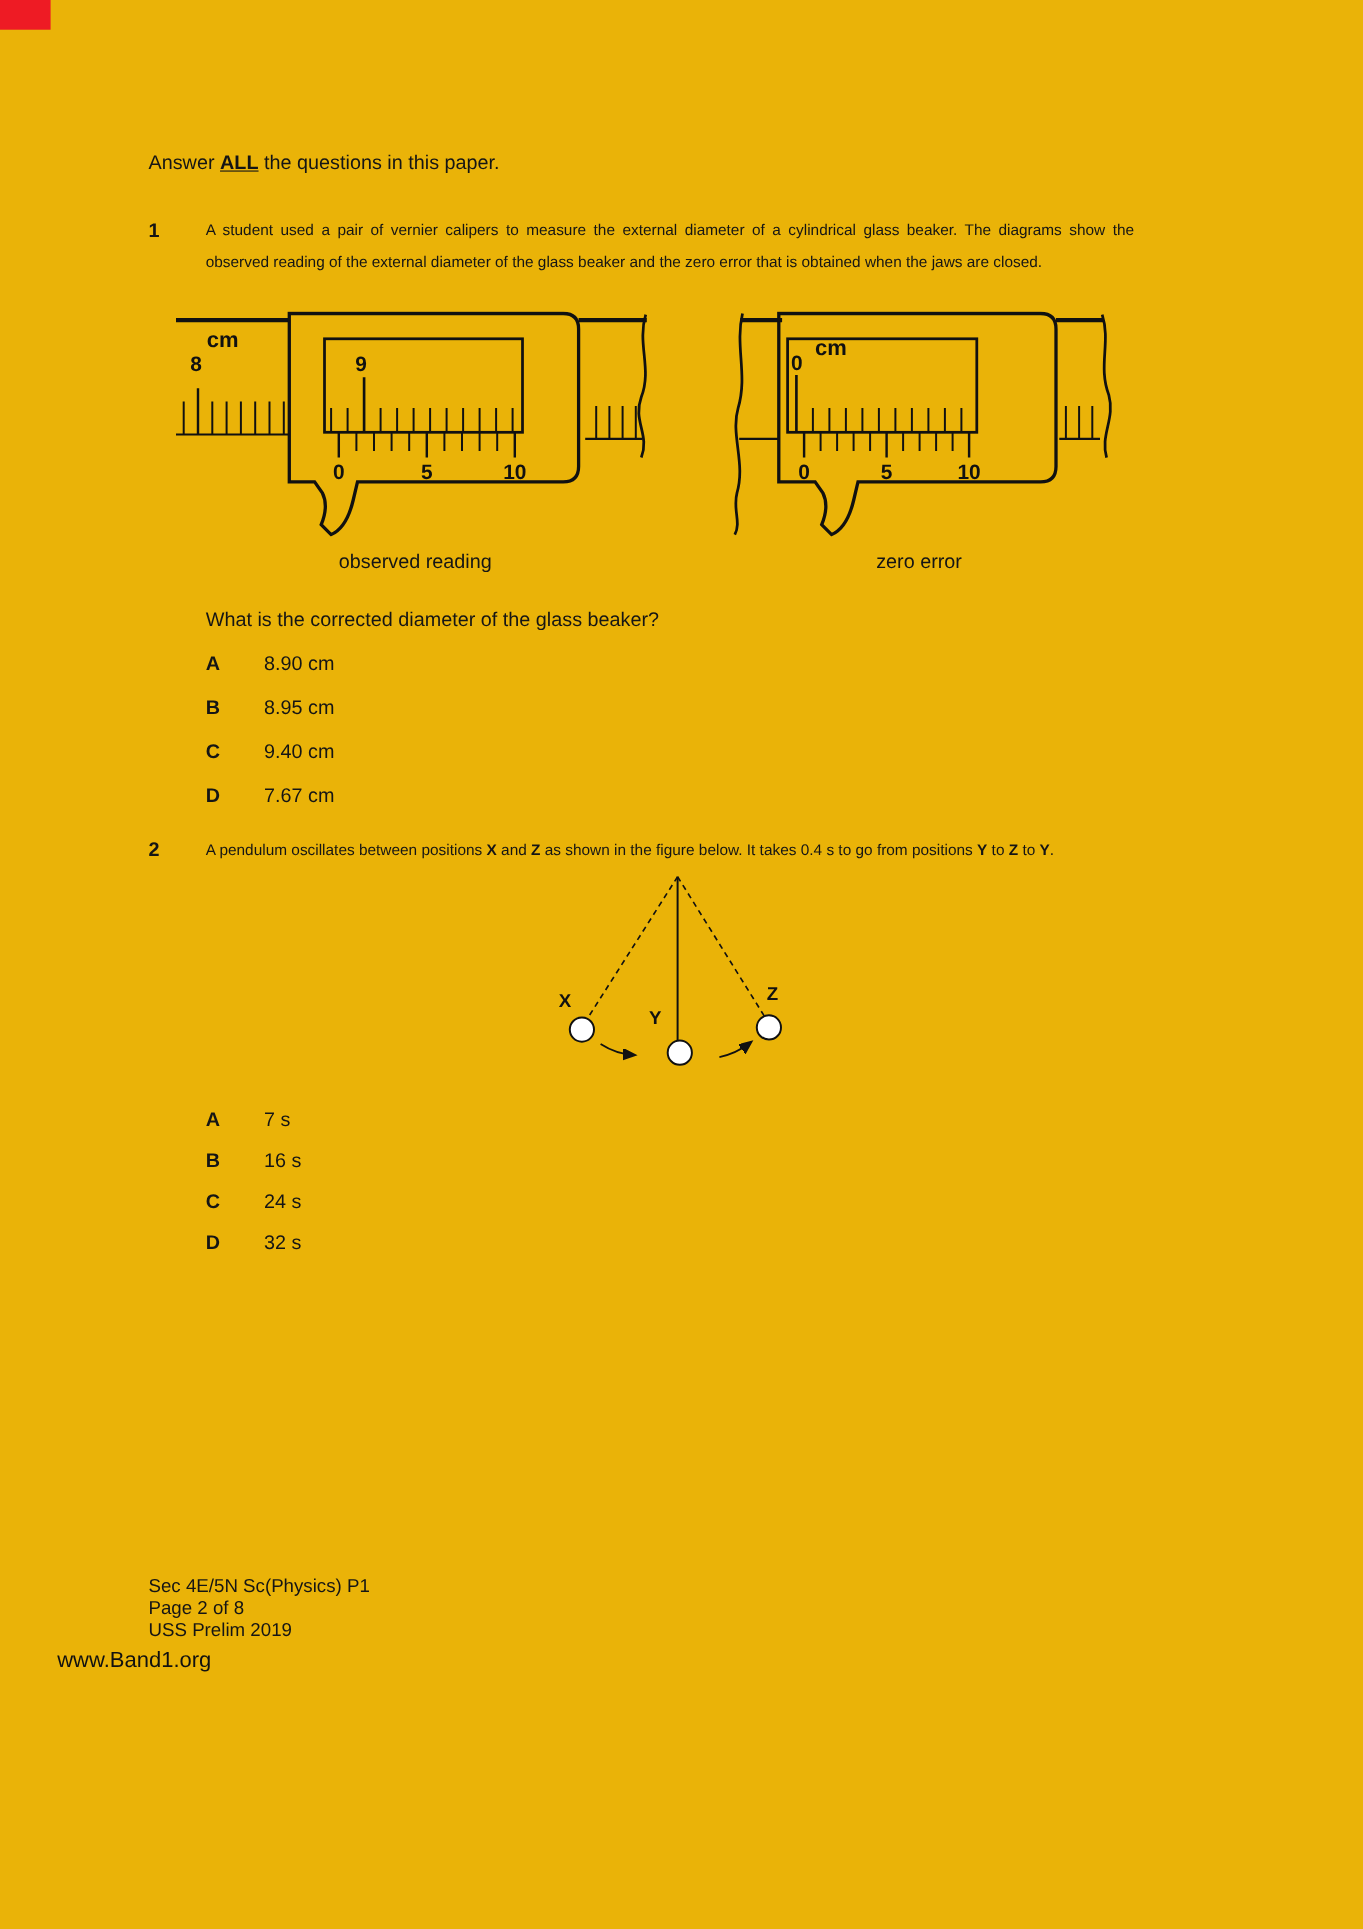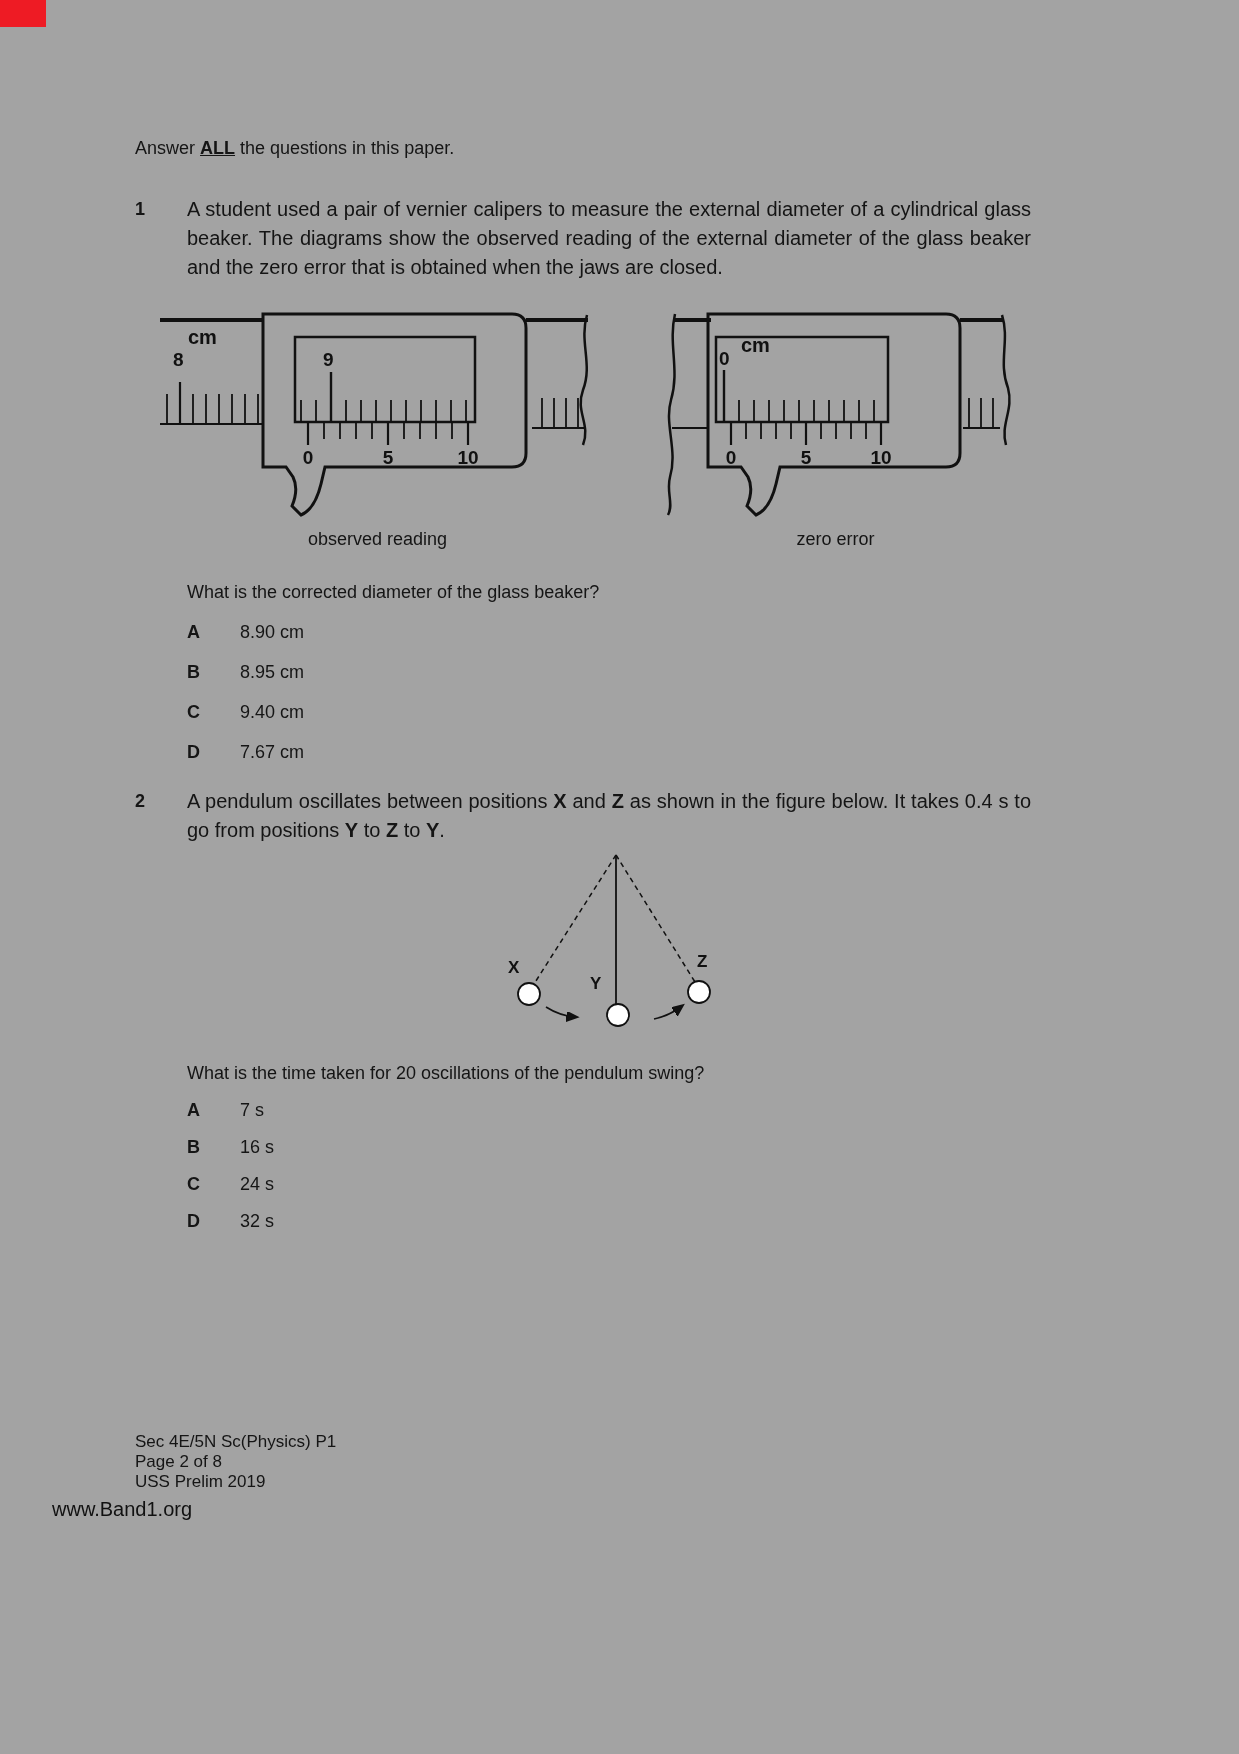--- a/index.html
+++ b/index.html
@@ -1,27 +1,27 @@
 <!DOCTYPE html>
 <html><head>
 <meta charset="utf-8">
 <style>
   * { margin:0; padding:0; box-sizing:border-box; }
   html,body { background:#ffffff; }
   .page {
-    position:relative; width:1239px; height:1754px; background:#a3a3a3;
+    position:relative; width:1239px; height:1754px; background:#eab308;
     font-family:"Liberation Sans", sans-serif; color:#151515; overflow:hidden;
   }
   .red-corner { position:absolute; left:0; top:0; width:46px; height:27px; background:#ee1b24; }
   .content { position:absolute; left:135px; top:138px; width:896px; }
   .intro { font-size:18px; margin-bottom:36px; }
   .intro b { text-decoration:underline; }
   .q { display:grid; grid-template-columns:52px 1fr; margin-top:0; }
   .qnum { font-weight:bold; font-size:18px; line-height:29px; }
-  .qtext { font-size:20px; line-height:29px; text-align:justify; }
+  .qtext { font-size:14px; line-height:29px; text-align:justify; }
   .diagrams { display:flex; gap:58px; margin:30px 0 0 25px; }
   .diagram { display:flex; flex-direction:column; align-items:center; }
   .caption { font-size:18px; margin-top:12px; }
   .subq { font-size:18px; margin:32px 0 0 52px; }
   .options { margin-left:52px; }
   .options.q2 .opt { margin-top:16px; }
   .opt { display:flex; margin-top:19px; font-size:18px; }
   .opt-letter { font-weight:bold; width:53px; }
   .q2-block { margin-top:24px; }
   .figure-center { text-align:center; margin-top:0; }
@@ -206,21 +206,20 @@
             <text x="14" y="128" font-size="17" font-weight="bold">X</text>
             <text x="96" y="144" font-size="17" font-weight="bold">Y</text>
             <text x="203" y="122" font-size="17" font-weight="bold">Z</text>
             <path d="M 52 162 Q 66 171 82 172" fill="none" stroke-width="1.6" marker-end="url(#ah)"></path>
             <path d="M 160 174 Q 175 171 188 161" fill="none" stroke-width="1.6" marker-end="url(#ah)"></path>
           </svg>
         </div>
       </div>
     </div>
 
-    <div class="subq" style="margin-top:14px;">What is the time taken for 20 oscillations of the pendulum swing?</div>
 
     <div class="options q2">
       <div class="opt">
         <span class="opt-letter">A</span>
         <span class="opt-value">7 s</span>
       </div>
       <div class="opt">
         <span class="opt-letter">B</span>
         <span class="opt-value">16 s</span>
       </div>

